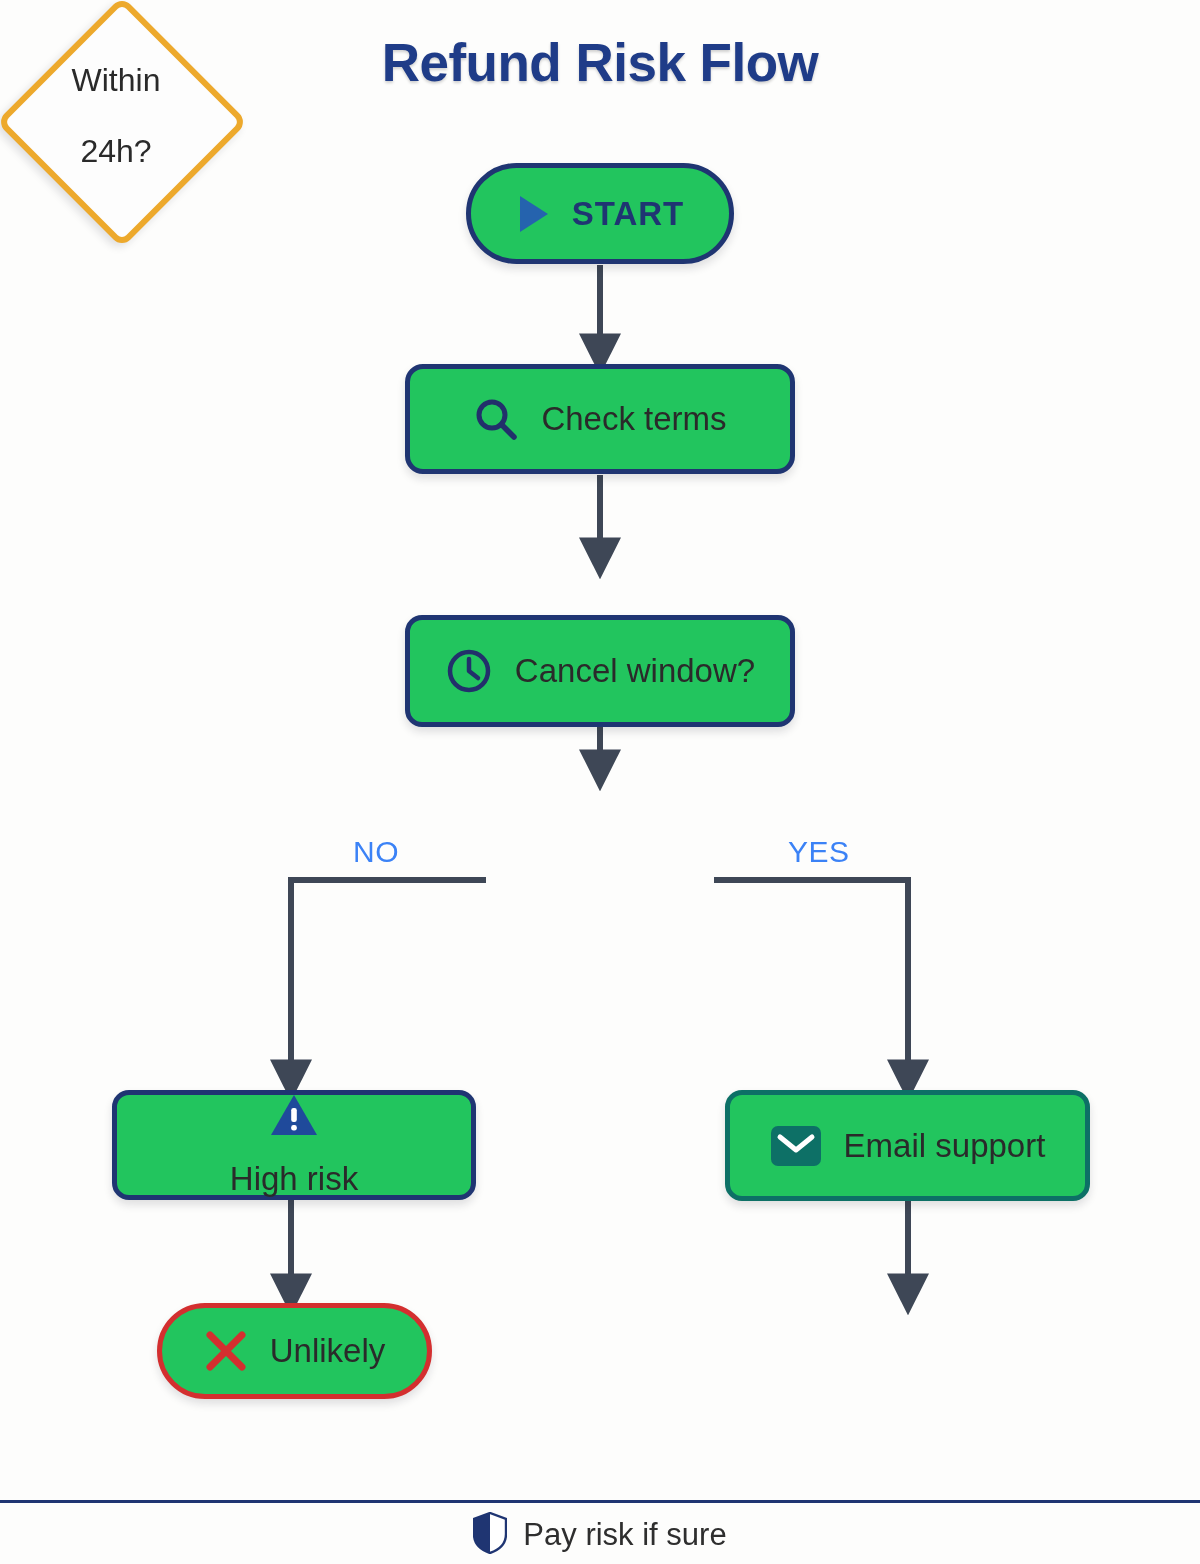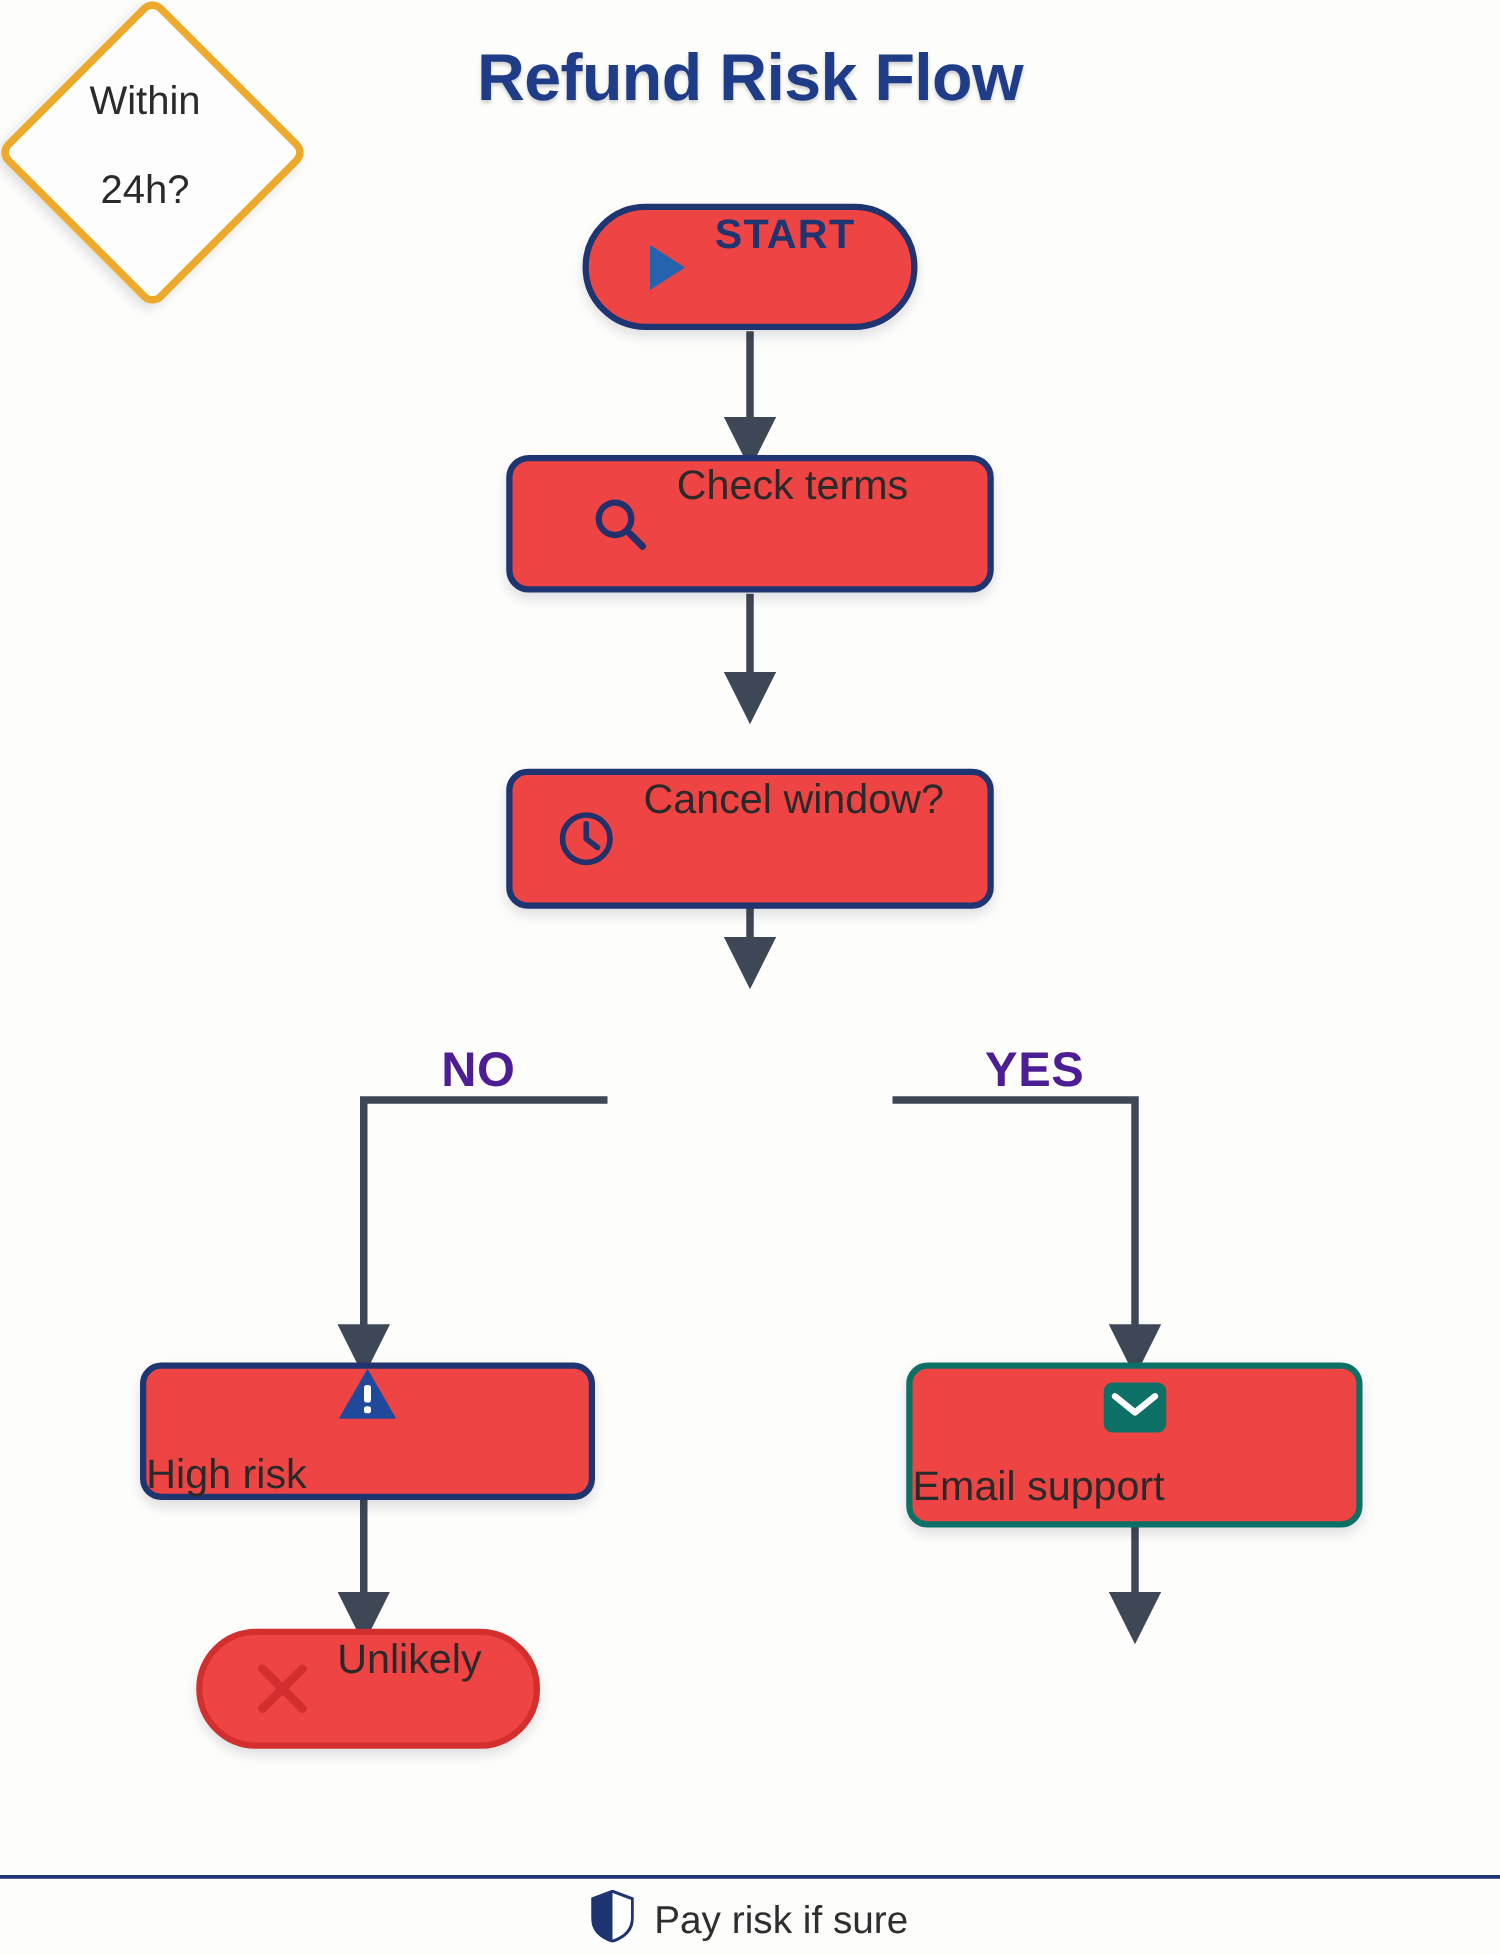--- a/index.html
+++ b/index.html
@@ -38,22 +38,23 @@
     left: 0;
     top: 0;
     width: 1200px;
     height: 1564px;
     pointer-events: none;
   }
   
   .node {
     position: absolute;
     box-sizing: border-box;
-    background: #ef4444;
-    display: flex;
+    background: #22c55e;
+    display: flex;
+    align-items: center;
     justify-content: center;
     gap: 22px;
     box-shadow: 0 5px 9px rgba(20,25,40,0.13);
   }
   .node .label {
     color: #2a2a2a;
     font-size: 33px;
     white-space: nowrap;
   }
   .node .icon {
@@ -113,40 +114,39 @@
     align-items: center;
     justify-content: center;
     line-height: 1.22;
     font-size: 32px;
     color: #2a2a2a;
     gap: 32px;
   }
   
   .branch-label {
     position: absolute;
-    font-size: 39px;
-    font-weight: bold;
-    color: #4c1d95;
+    font-size: 30px;
+    font-weight: normal;
+    color: #3b82f6;
     letter-spacing: 0.5px;
   }
   #label-no  { left: 353px; top: 835px; }
   #label-yes { left: 788px; top: 835px; }
 
   
   #node-highrisk {
     left: 112px; top: 1090px; width: 364px; height: 110px;
     border: 5px solid #1F3572;
     border-radius: 17px;
     flex-direction: column;
   }
   #node-email {
-    left: 725px; top: 1090px; width: 365px; height: 132px;
+    left: 725px; top: 1090px; width: 365px; height: 111px;
     border: 5px solid #0D7066;
     border-radius: 17px;
-    flex-direction: column;
   }
   
   #node-unlikely {
     left: 157px; top: 1303px; width: 275px; height: 96px;
     border: 5px solid #D32F2F;
     border-radius: 50px;
   }
   #node-possible {
     left: 770px; top: 1303px; width: 280px; height: 96px;
     border: 5px solid #0D7066;

